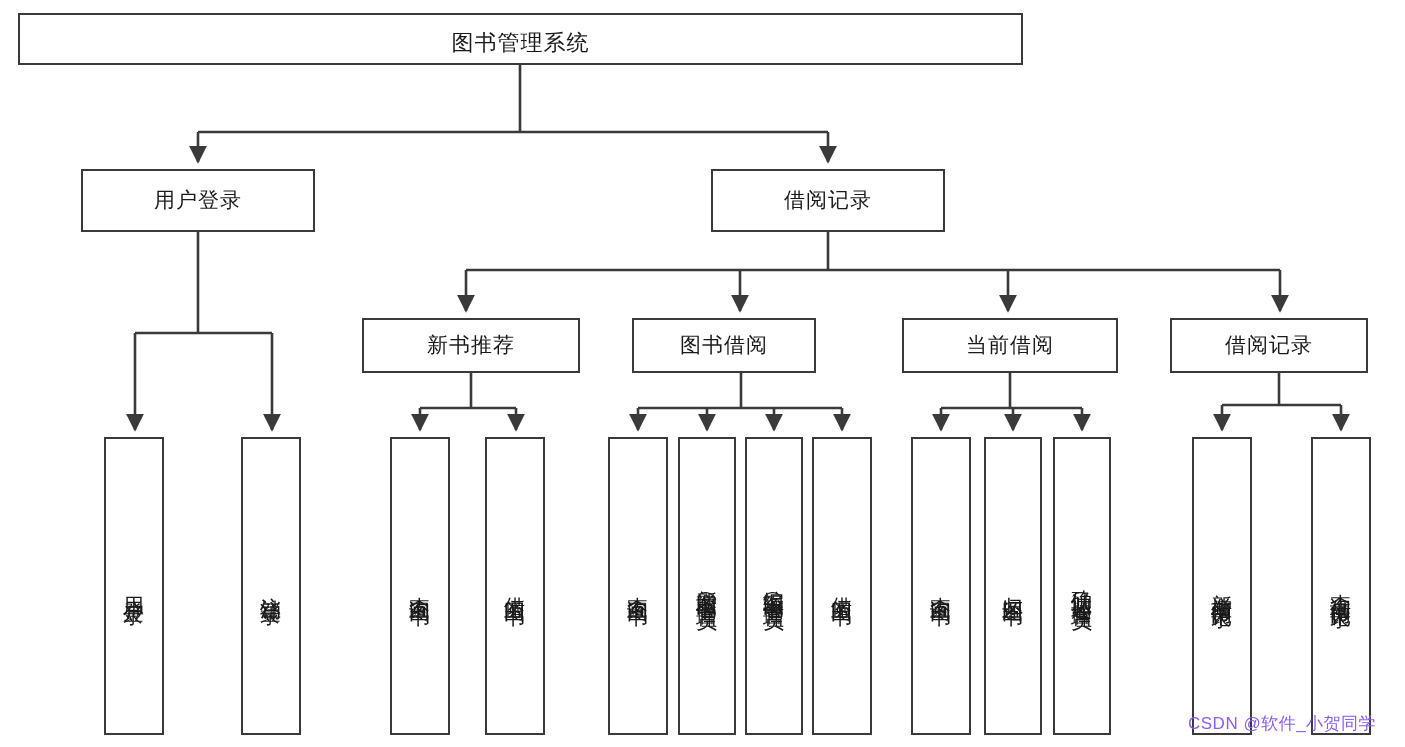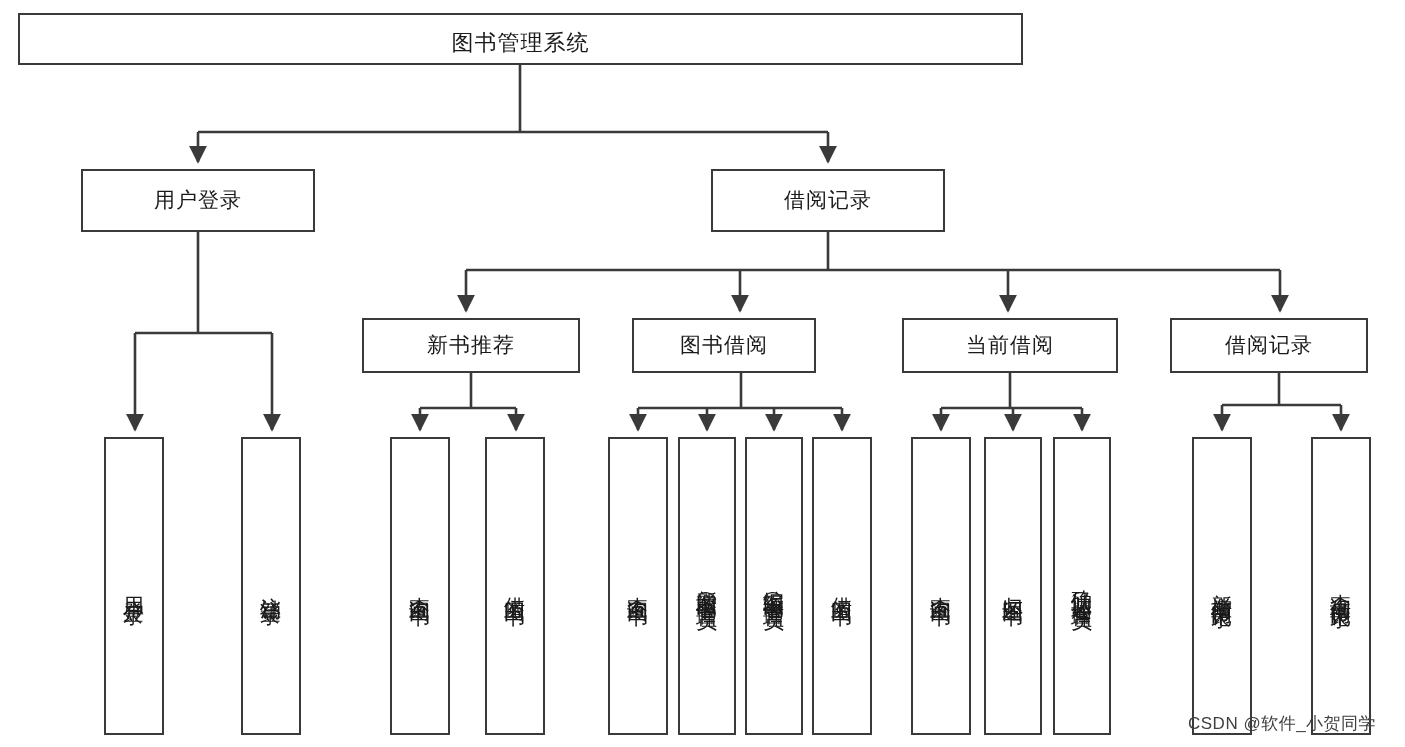--- a/index.html
+++ b/index.html
@@ -40,21 +40,21 @@
     font-size:21px;
     letter-spacing:3px;
     line-height:1.0;
     white-space:nowrap;
   }
 
   .watermark{
     position:absolute;
     left:1188px;top:712px;
     font-size:17px;
-    color:#404040;
+    color:#8b5cf6;
     white-space:nowrap;
     letter-spacing:0.5px;
     font-family:"Liberation Sans","DejaVu Sans",sans-serif;
   }
 </style>
 </head>
 <body>
 
 <div id="stage">
 

